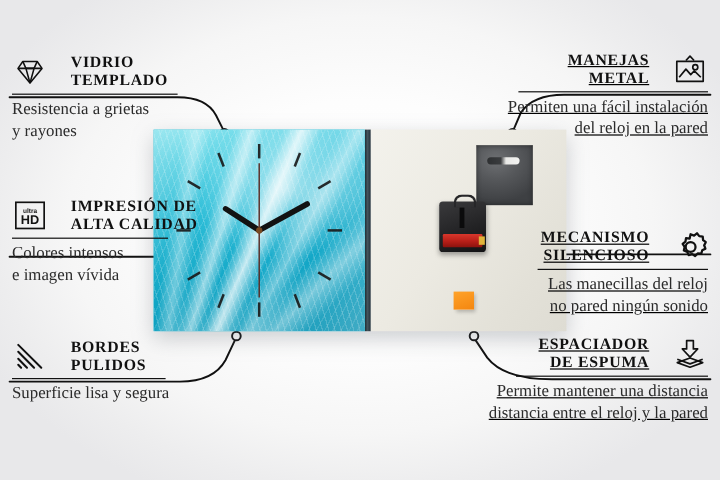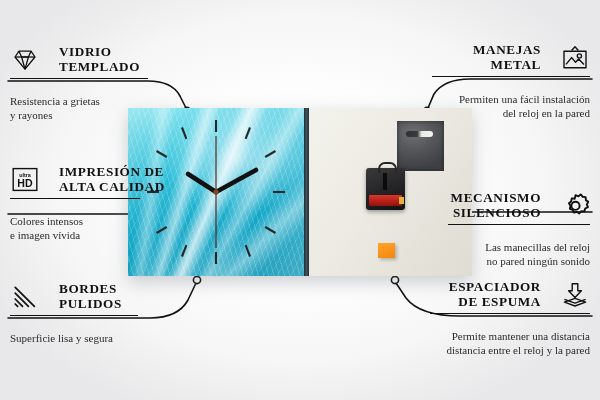--- a/index.html
+++ b/index.html
@@ -179,21 +179,21 @@
     background: linear-gradient(160deg, #ffa32a 0%, #f4860f 100%);
     box-shadow: 2px 2px 3px rgba(0,0,0,0.22);
   }
 
   
   .callout {
     position: absolute;
     width: 236px;
   }
   .callout.left  { left: 10px;  text-align: left; }
-  .callout.right { right: 10px; text-align: right; }
+  .callout.right { right: 10px; text-align: right; text-decoration: underline; }
 
   .head-row {
     display: flex;
     align-items: flex-end;
     gap: 19px;
   }
   .callout.left  .head-row { justify-content: flex-start; }
   .callout.right .head-row { justify-content: flex-end; flex-direction: row; }
 
   .icon-box {
@@ -218,23 +218,23 @@
     white-space: pre-line;
   }
 
   .rule {
     height: 0;
     border-top: 1.4px solid #111111;
     margin-top: 3px;
   }
 
   .desc {
-    margin-top: 15px;
+    margin-top: 4px;
     font-family: "Liberation Serif", serif;
-    font-size: 11px;
+    font-size: 14px;
     line-height: 1.32;
     color: #2b2b2b;
     white-space: pre-line;
   }
 
   
   #co-0 .rule { width: 138px; }
   #co-1 .rule { width: 130px; }
   #co-2 .rule { width: 128px; }
   #co-3 .rule { width: 158px; margin-left: auto; }

